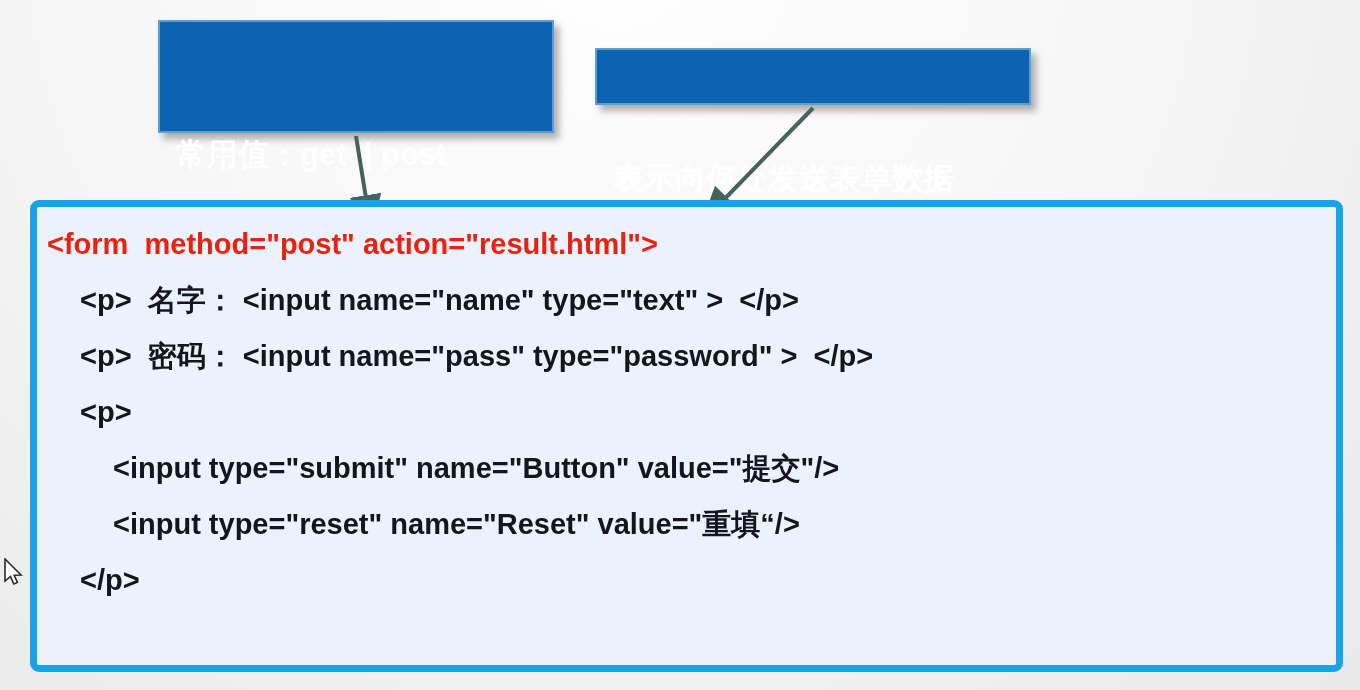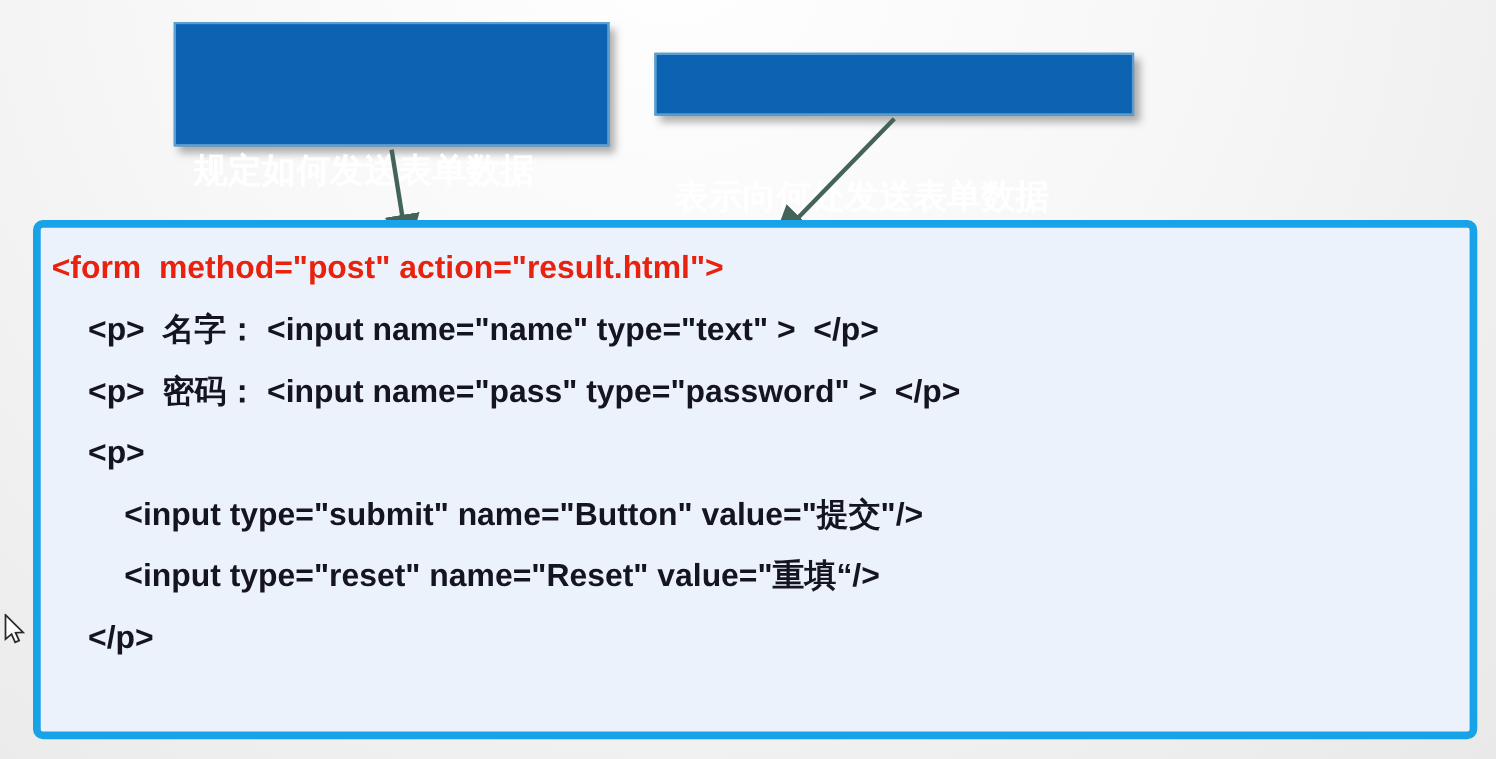--- a/index.html
+++ b/index.html
@@ -77,21 +77,20 @@
     left: 3px; top: 558px;
     pointer-events: none;
   }
 </style>
 </head>
 <body>
 
 <div class="stage">
 
   <div class="callout callout-method">
-    <div class="callout-line">规定如何发送表单数据</div>
     <div class="callout-line">常用值：get  | post</div>
   </div>
 
   <div class="callout callout-action">
     <div class="callout-line">表示向何处发送表单数据</div>
   </div>
 
   <svg class="arrows" viewBox="0 0 1360 690" xmlns="http://www.w3.org/2000/svg">
     <defs>
       <marker id="ah" markerWidth="9" markerHeight="8" refX="7" refY="4" orient="auto">

